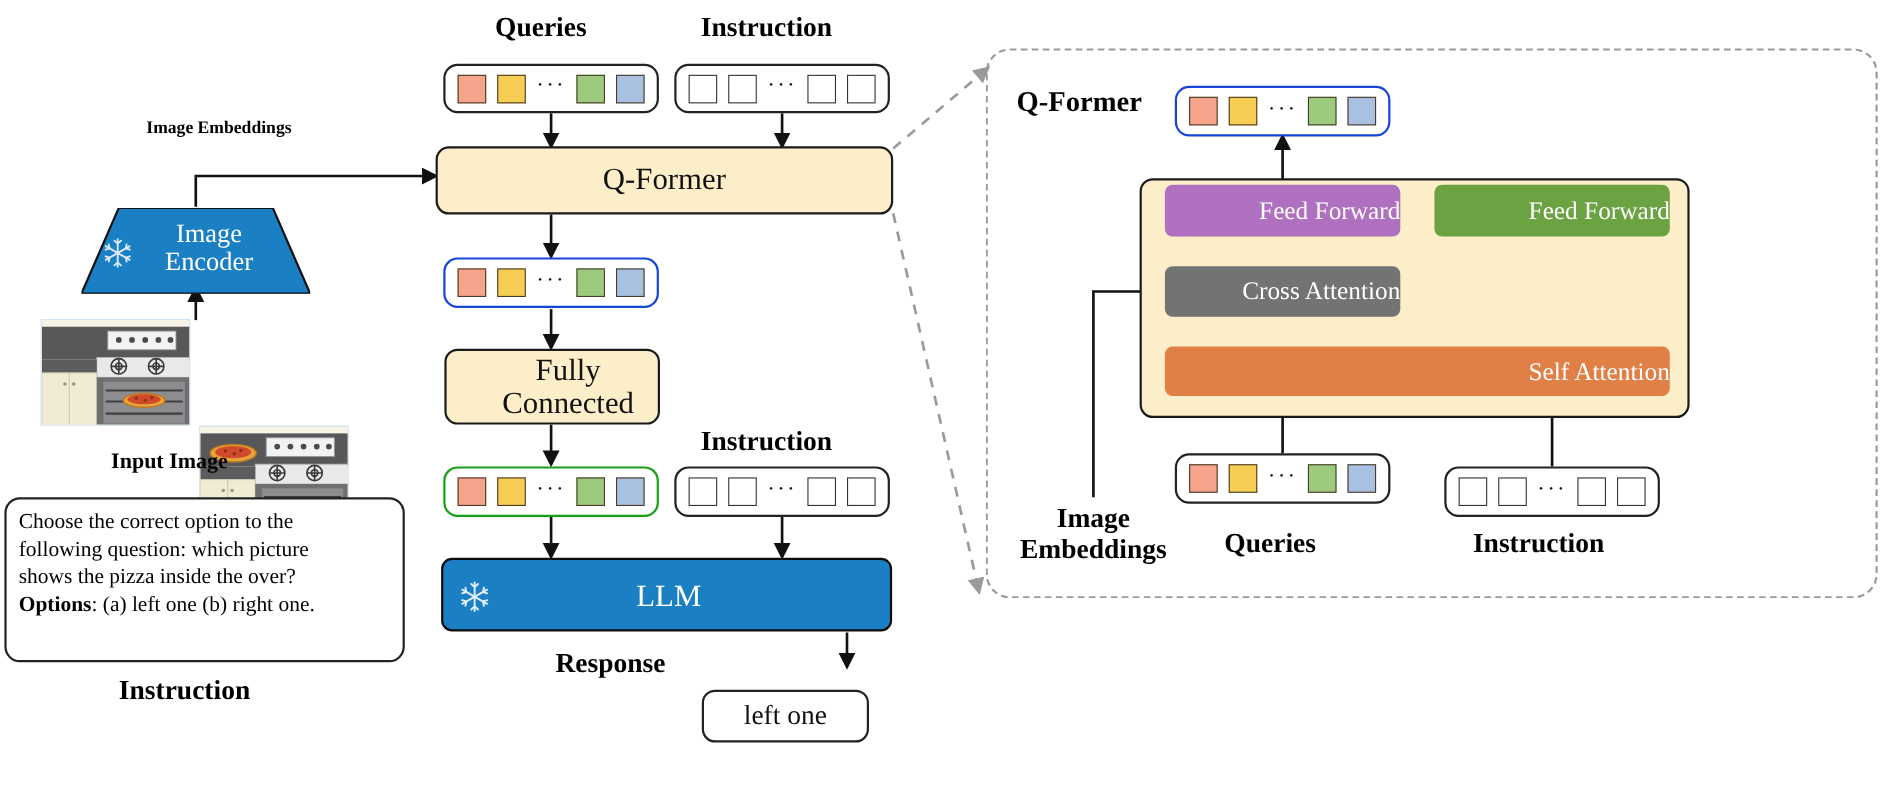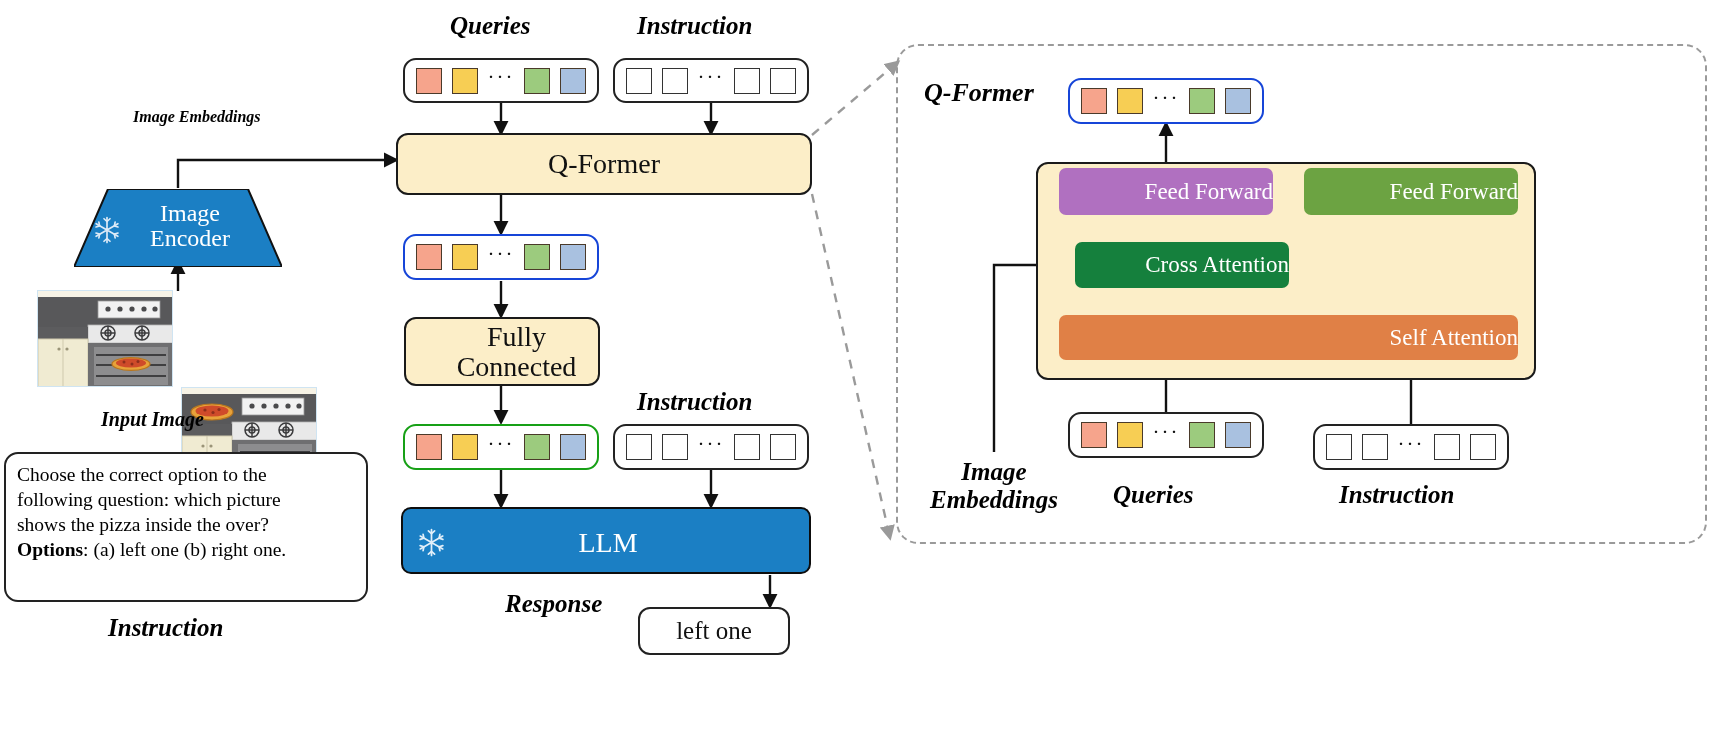--- a/index.html
+++ b/index.html
@@ -1,47 +1,47 @@
 <!DOCTYPE html>
 <html><head>
 <meta charset="utf-8">
 <style>
   html,body{margin:0;padding:0;background:#ffffff;}
   body{font-family:"Liberation Serif", serif;}
   #stage{position:relative;width:1723px;height:738px;background:#fff;overflow:hidden;}
   .abs{position:absolute;box-sizing:border-box;}
-  .bold-label{font-weight:bold;color:#000;white-space:nowrap;font-style:italic;}
+  .bold-label{font-weight:bold;color:#000;white-space:nowrap;}
   .ctr{display:flex;align-items:center;justify-content:center;}
 
   
   .strip{border:2.5px solid #222;border-radius:13px;background:#fff;
          display:flex;align-items:center;justify-content:center;gap:10px;}
   .strip.blue{border-color:#1645d8;}
   .strip.green{border-color:#17a016;}
   .tok{width:26px;height:26px;border:1.6px solid #4a3a2a;box-sizing:border-box;}
   .tok.empty{border:1.8px solid #333;background:#fff;}
   .dots{font-size:21px;letter-spacing:2px;color:#111;line-height:1;padding-bottom:6px;}
 
   
   .qformer{background:#fceec8;border:2.2px solid #1a1a1a;border-radius:12px;}
   .fc{background:#fceec8;border:2.2px solid #1a1a1a;border-radius:12px;}
   .llm{background:#1b7fc4;border:2.2px solid #0d0d0d;border-radius:10px;}
-  .resp{background:#fff;border:2.2px solid #222;border-radius:12px;}
+  .resp{background:#fff;border:2.2px solid #222;border-radius:12px;margin-top:20px;}
   .instr-box{background:#fff;border:2.2px solid #222;border-radius:14px;}
 
   .boxtxt{font-size:28px;color:#111;text-align:center;line-height:1.04;}
   .boxtxt.white{color:#fff;}
 
   
   .panel{background:#fceec8;border:2.2px solid #1a1a1a;border-radius:12px;}
   .blk{border-radius:7px;display:flex;align-items:center;justify-content:flex-end;
        color:#fff;font-size:23px;}
   .blk.purple{background:#b070c0;}
   .blk.green{background:#6ca342;}
-  .blk.gray{background:#15803d;margin-left:16px;}
+  .blk.gray{background:#737373;}
   .blk.orange{background:#e08046;}
 
   
   .dashbox{border:2.5px dashed #9a9a9a;border-radius:22px;}
 
   
   svg.ov{position:absolute;left:0;top:0;width:1723px;height:738px;pointer-events:none;}
 
   
   .qtext{font-size:19.5px;line-height:1.28;color:#000;padding:9px 10px 6px 11px;}

